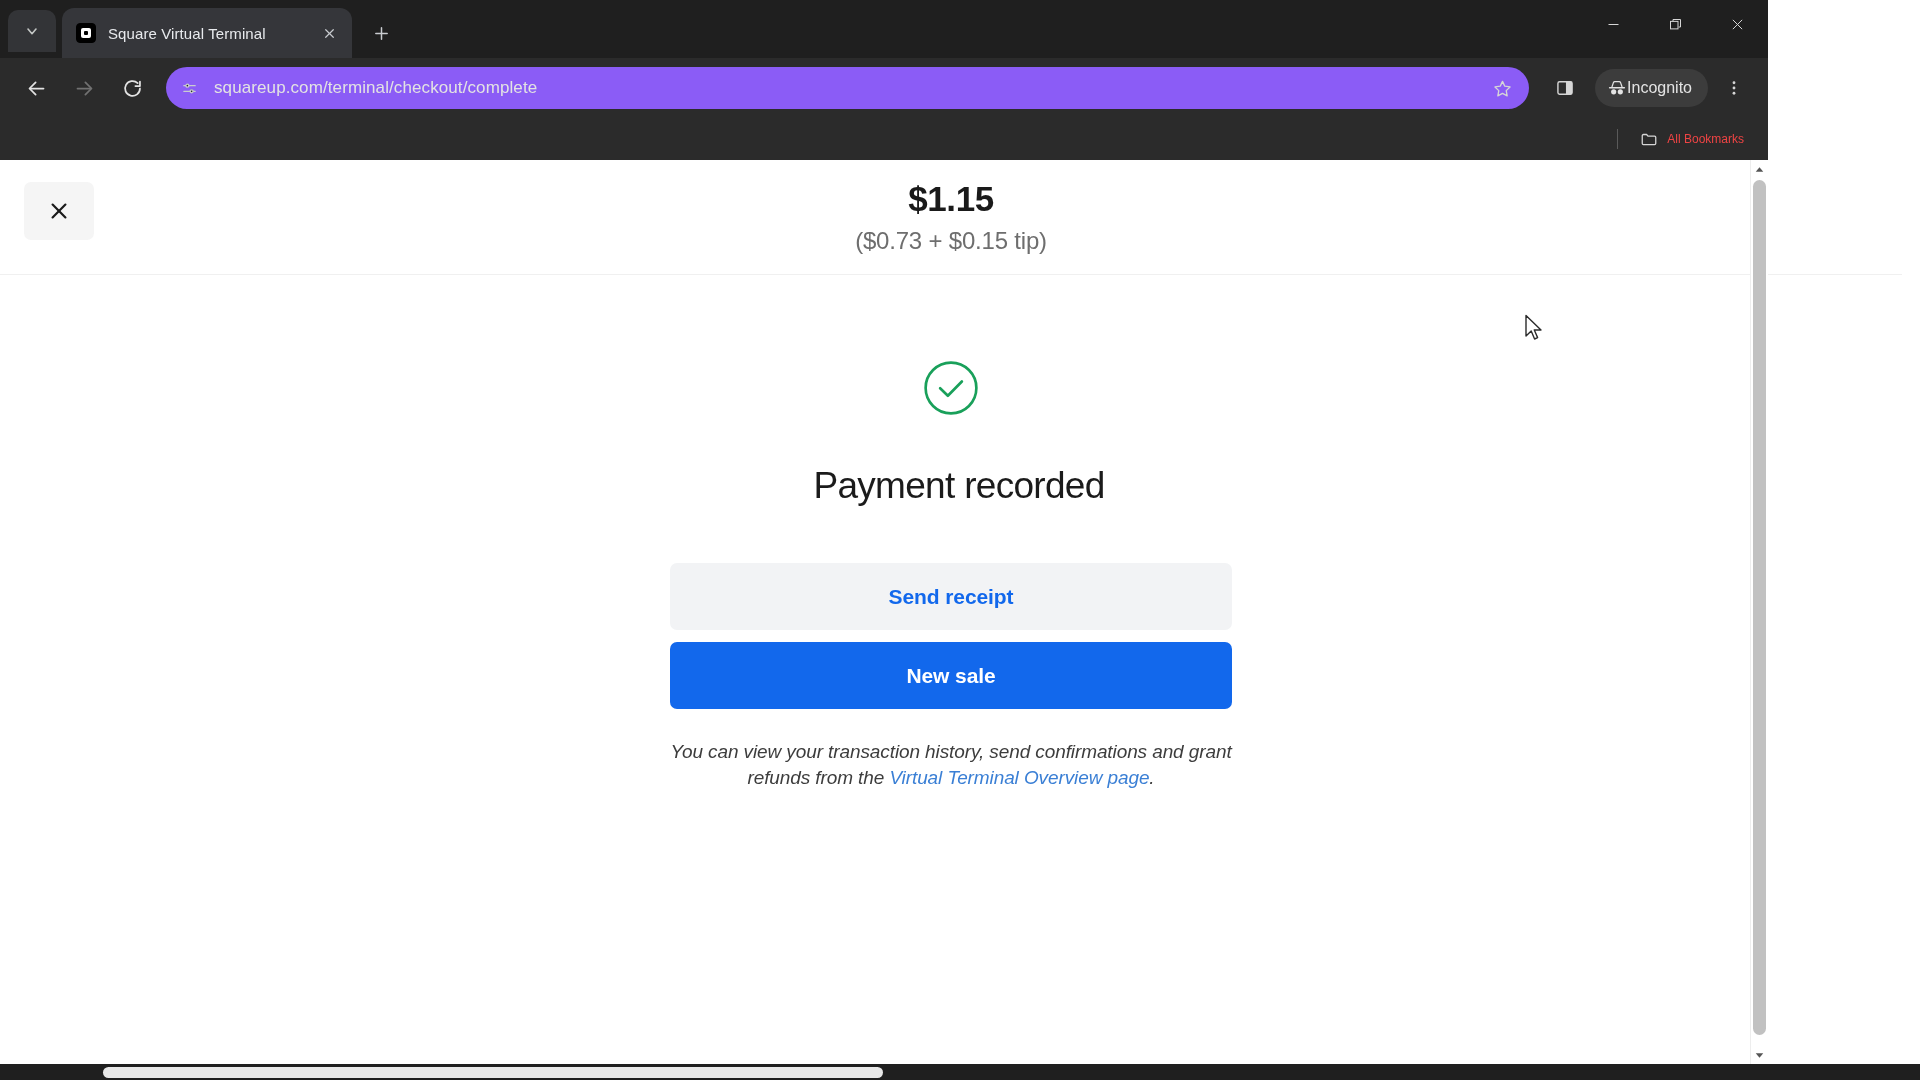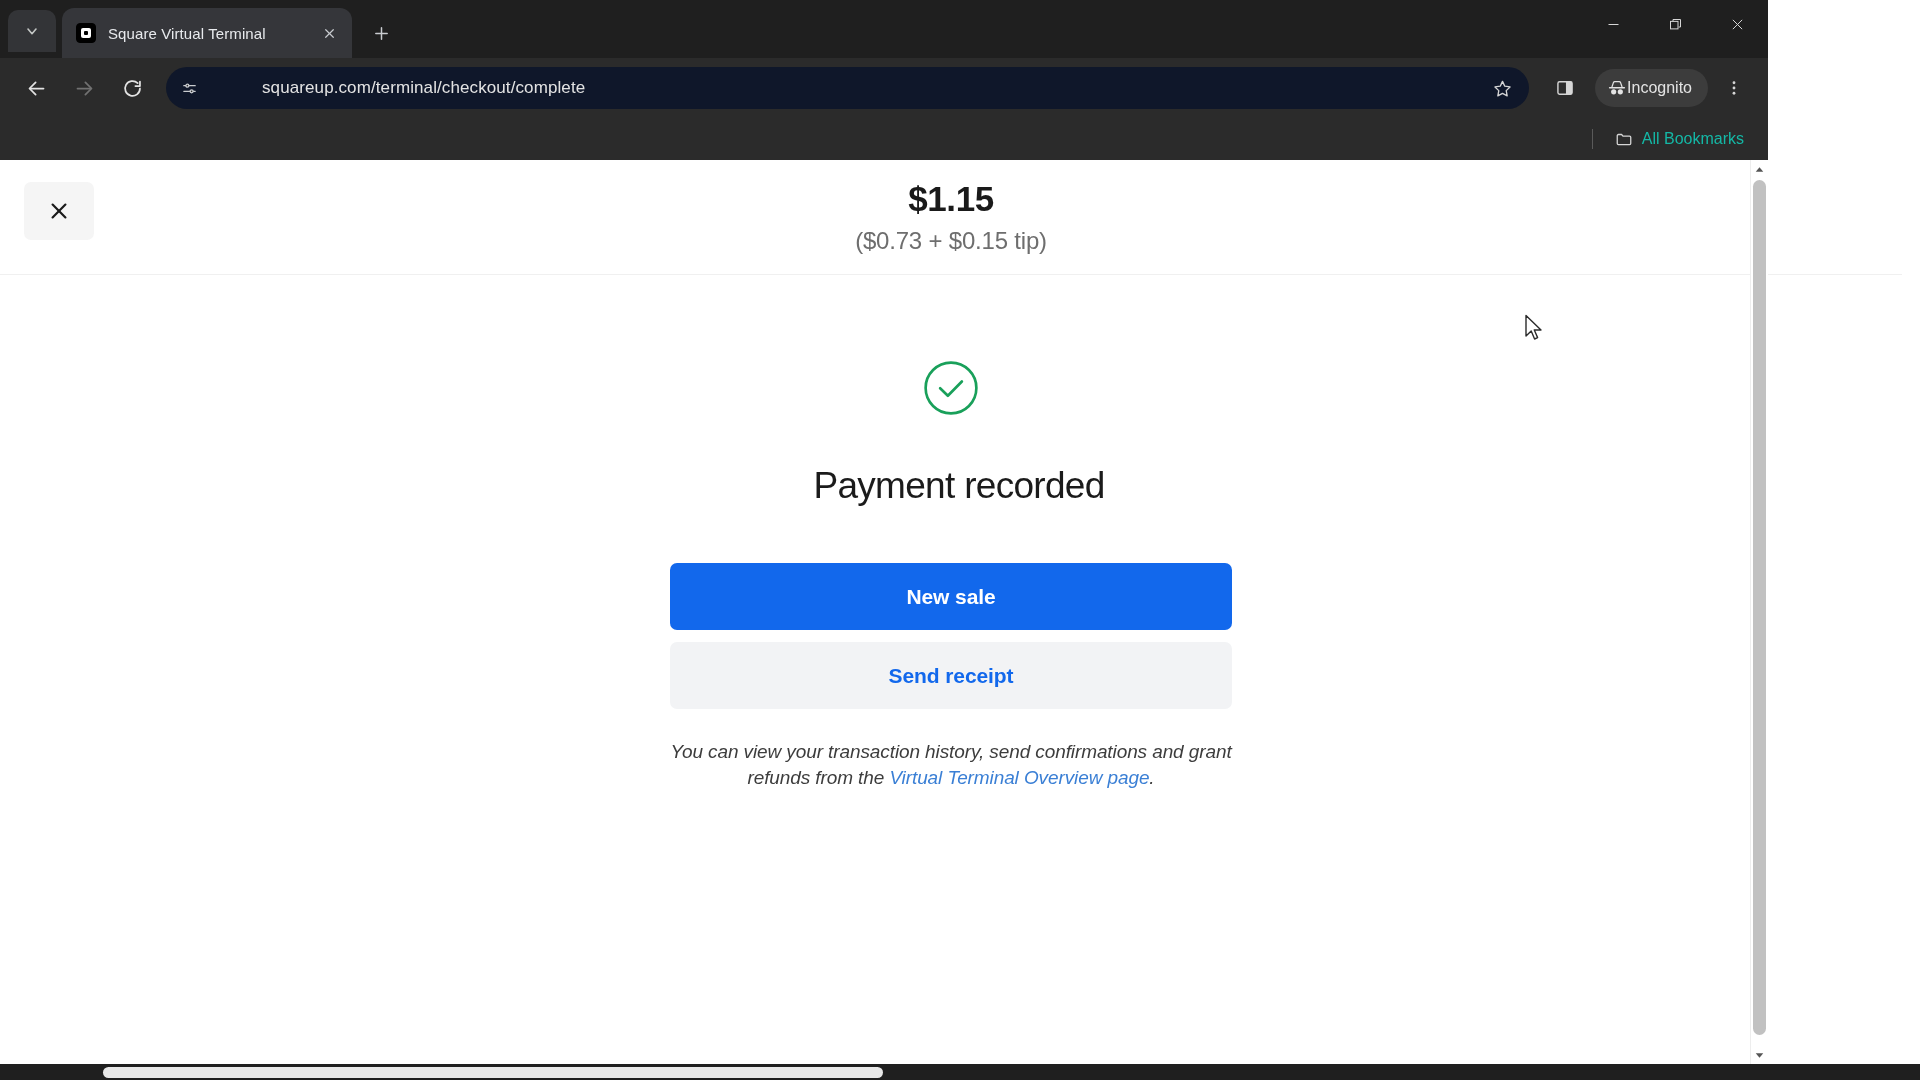--- a/index.html
+++ b/index.html
@@ -131,27 +131,26 @@
     border-radius: 50%;
     flex: 0 0 44px;
   }
   .navbtn svg { width: 21px; height: 21px; }
   .navbtn.disabled { opacity: .38; }
 
   .omnibox {
     flex: 1;
     height: 42px;
     margin: 0 10px 0 8px;
-    background: #0f172a;
+    background: #8b5cf6;
     border-radius: 21px;
     display: flex;
     align-items: center;
     padding: 0 10px 0 6px;
     max-width: 1480px;
-    gap: 48px;
   }
   .site-chip {
     width: 34px; height: 34px;
     display: flex; align-items: center; justify-content: center;
     border-radius: 50%;
     flex: 0 0 34px;
   }
   .site-chip svg { width: 17px; height: 17px; }
   .url {
     flex: 1;
@@ -212,21 +211,21 @@
     margin-right: 14px;
   }
   .bm-all {
     display: flex;
     align-items: center;
     gap: 9px;
     padding: 5px 8px;
     border-radius: 6px;
   }
   .bm-all svg { width: 18px; height: 18px; }
-  .bm-all span { color: #14b8a6; font-size: 16px; }
+  .bm-all span { color: #ef4444; font-size: 12px; }
 
   
   .viewport {
     position: absolute;
     left: 0;
     top: 160px;
     width: 1920px;
     height: 920px;
     background: #fff;
     overflow: hidden;
@@ -536,22 +535,22 @@
       <div class="content">
 
         <svg class="check-circle" viewBox="0 0 48 48" fill="none">
           <circle cx="24" cy="24" r="21" stroke="#19a05a" stroke-width="2.2"></circle>
           <polyline points="15 24.2 21.4 30.4 33 18.6" stroke="#19a05a" stroke-width="2.2" stroke-linecap="round" stroke-linejoin="round"></polyline>
         </svg>
 
         <div class="headline">Payment recorded</div>
 
         <div class="btn-stack">
+          <button class="btn btn-secondary">Send receipt</button>
           <button class="btn btn-primary">New sale</button>
-          <button class="btn btn-secondary">Send receipt</button>
         </div>
 
         <div class="footnote">
           <span>You can view your transaction history, send confirmations and grant refunds from the </span><a href="#">Virtual Terminal Overview page</a><span>.</span>
         </div>
       </div>
     </div>
   </div>
 
   <div class="vscroll">

